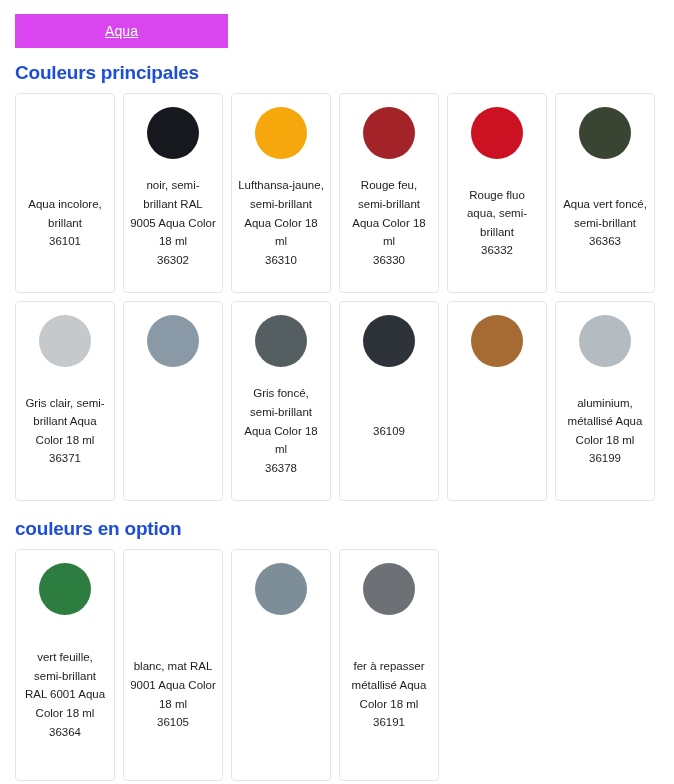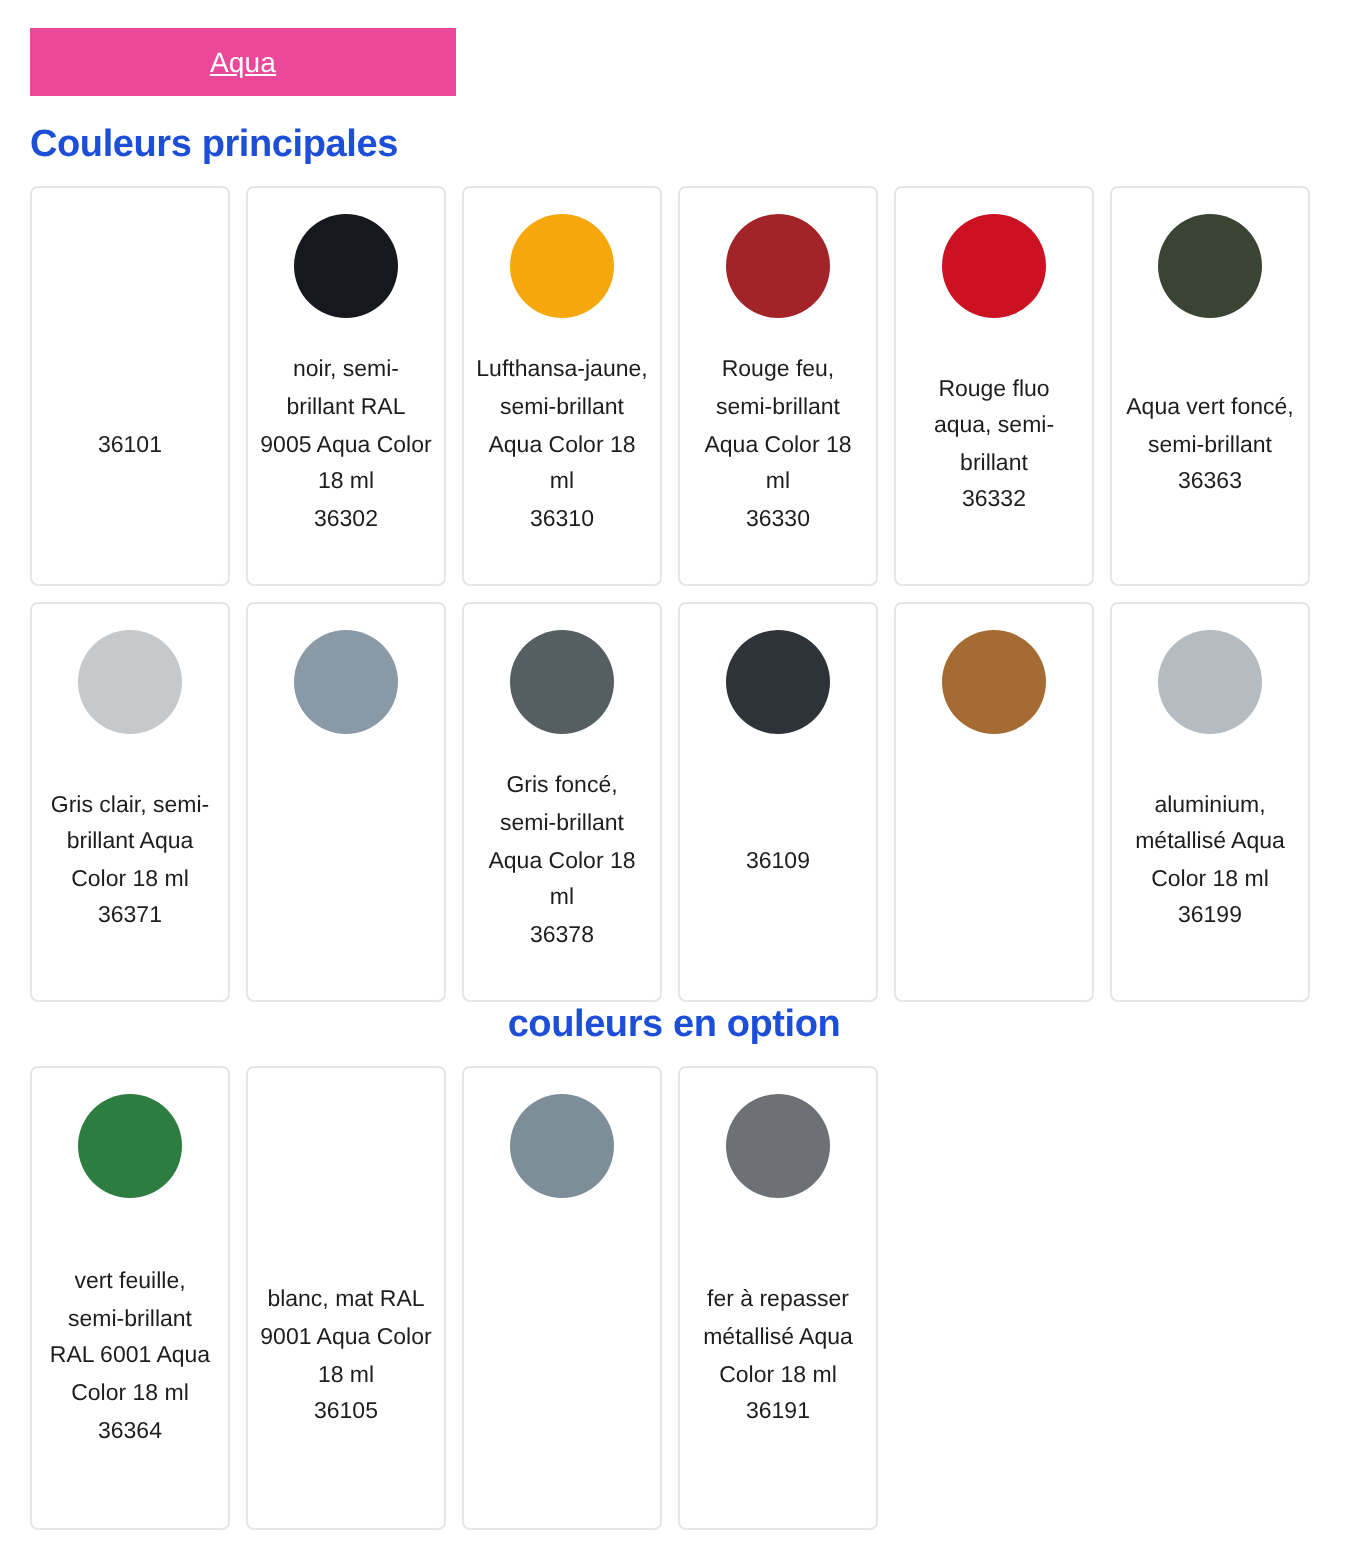--- a/index.html
+++ b/index.html
@@ -39,21 +39,21 @@
   }
   
   .section-title {
     font-size: 19px;
     font-weight: bold;
     letter-spacing: -0.2px;
     color: #1d4ed8;
     margin: 14px 0 9px 0;
     line-height: 1.15;
   }
-  .section-title.second { margin-top: 1px; text-align: center; }
+  .section-title.second { margin-top: 17px; }
   
   .grid {
     display: flex;
     flex-wrap: wrap;
     gap: 8px;
   }
   .card {
     width: 100px;
     box-sizing: border-box;
     border: 1px solid #e3e6e8;
@@ -100,32 +100,33 @@
     line-height: 1.62;
     text-align: center;
     color: #1d1d1d;
   }
 </style>
 </head>
 <body>
 
 <div class="page">
 
-  <div class="banner" style="background: #ec4899;">
+  <div class="banner" style="background: #d946ef;">
     <a class="banner-link" href="#">Aqua</a>
   </div>
 
   <h2 class="section-title">Couleurs principales</h2>
 
   <div class="grid row1">
     <div class="card">
       <div class="swatch-wrap">
         <div class="swatch invisible"></div>
       </div>
       <div class="card-body">
+        <div class="card-label">Aqua incolore, brillant</div>
         <div class="card-code">36101</div>
       </div>
     </div>
     <div class="card">
       <div class="swatch-wrap">
         <div class="swatch" style="background: rgb(22, 24, 29);"></div>
       </div>
       <div class="card-body">
         <div class="card-label">noir, semi-brillant RAL 9005 Aqua Color 18 ml</div>
         <div class="card-code">36302</div>

